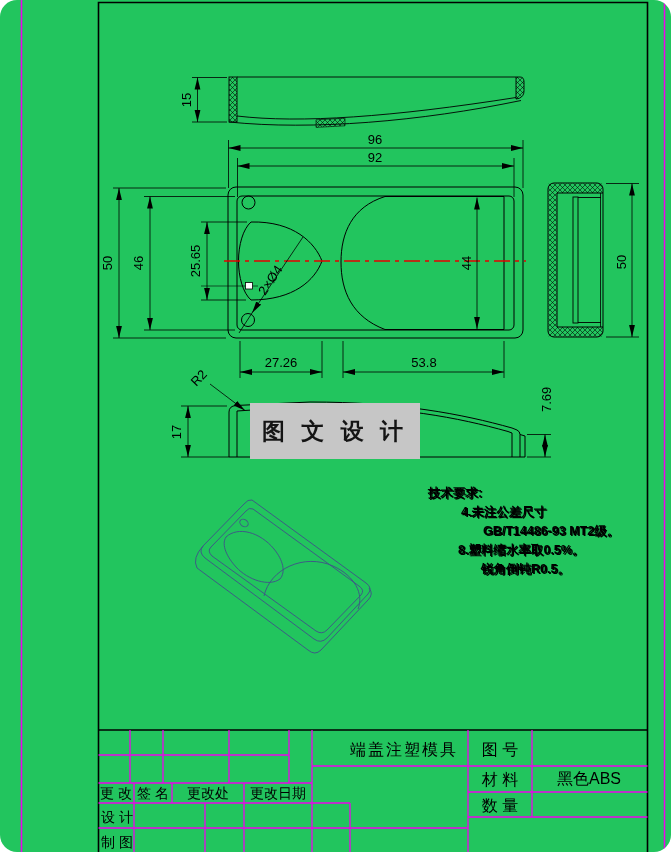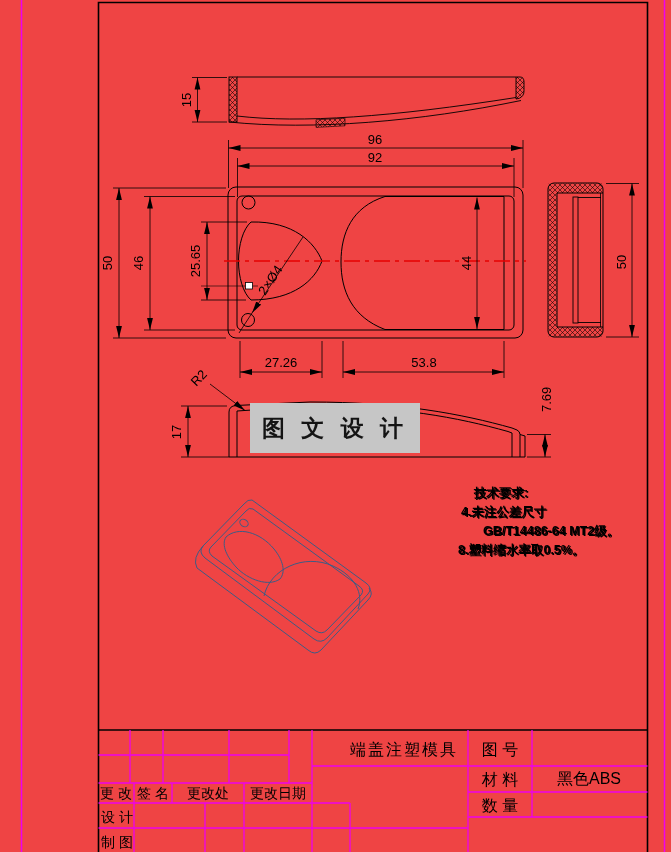--- a/index.html
+++ b/index.html
@@ -1,29 +1,29 @@
 <!DOCTYPE html>
 <html style="--grid: #ee00ee; --center: #e60000; --iso: #3d5c85; --wm: #c6c6c6;"><head>
 <meta charset="utf-8">
 <style>
   html,body{margin:0;padding:0;background:#ffffff;}
-  .sheet{position:relative;width:671px;height:852px;background:#ef4444;overflow:hidden;
-         font-family:"Liberation Sans",sans-serif;}
+  .sheet{position:relative;width:671px;height:852px;background:#22c55e;overflow:hidden;
+         font-family:"Liberation Sans",sans-serif;border-radius:17px;}
   .sheet svg{position:absolute;left:0;top:0;}
   svg text{fill:#000;font-family:"Liberation Sans",sans-serif;}
   .dim{font-size:13px;}
   .tb{font-size:16px;}
   .tbs{font-size:14px;}
-  .wm{position:absolute;left:250px;top:403px;width:170px;height:50px;background:var(--wm,#c6c6c6);
+  .wm{position:absolute;left:250px;top:403px;width:170px;height:56px;background:var(--wm,#c6c6c6);
       display:flex;align-items:center;justify-content:center;font-size:23px;font-weight:bold;
       letter-spacing:5px;color:#141414;white-space:nowrap;}
   .notes{position:absolute;left:428px;top:484px;width:218px;font-size:12.5px;font-weight:bold;
          color:#000;line-height:19px;white-space:nowrap;}
   .notes div{text-shadow:1.2px .9px 0 #000;}
-  .n1{margin-left:46px}.n2{margin-left:33px}.n3{margin-left:55px}.n4{margin-left:30px}.n5{margin-left:53px}
+  .n1{}.n2{margin-left:33px}.n3{margin-left:55px}.n4{margin-left:30px}.n5{margin-left:53px}
 </style>
 </head>
 <body>
 
 <div class="sheet">
 
 <svg width="671" height="852" viewBox="0 0 671 852">
   <defs>
     <marker id="ar" markerWidth="13" markerHeight="8" refX="12" refY="3.5" orient="auto" markerUnits="userSpaceOnUse">
       <path d="M0,0.6 L12,3.5 L0,6.4 Z" fill="#000"></path>
@@ -201,17 +201,18 @@
   <text class="tbs" x="278" y="798" text-anchor="middle">更改日期</text>
   <text class="tbs" x="117" y="822" text-anchor="middle">设 计</text>
   <text class="tbs" x="117" y="847" text-anchor="middle">制 图</text>
 </svg>
 
 <div class="wm">图 文 设 计</div>
 
 <div class="notes">
   <div class="n1">技术要求:</div>
   <div class="n2">4.未注公差尺寸</div>
-  <div class="n3">GB/T14486-64 MT2级。</div>
+  <div class="n3">GB/T14486-93 MT2级。</div>
   <div class="n4">8.塑料缩水率取0.5%。</div>
+  <div class="n5">锐角倒钝R0.5。</div>
 </div>
 
 </div>
 
 </body></html>

